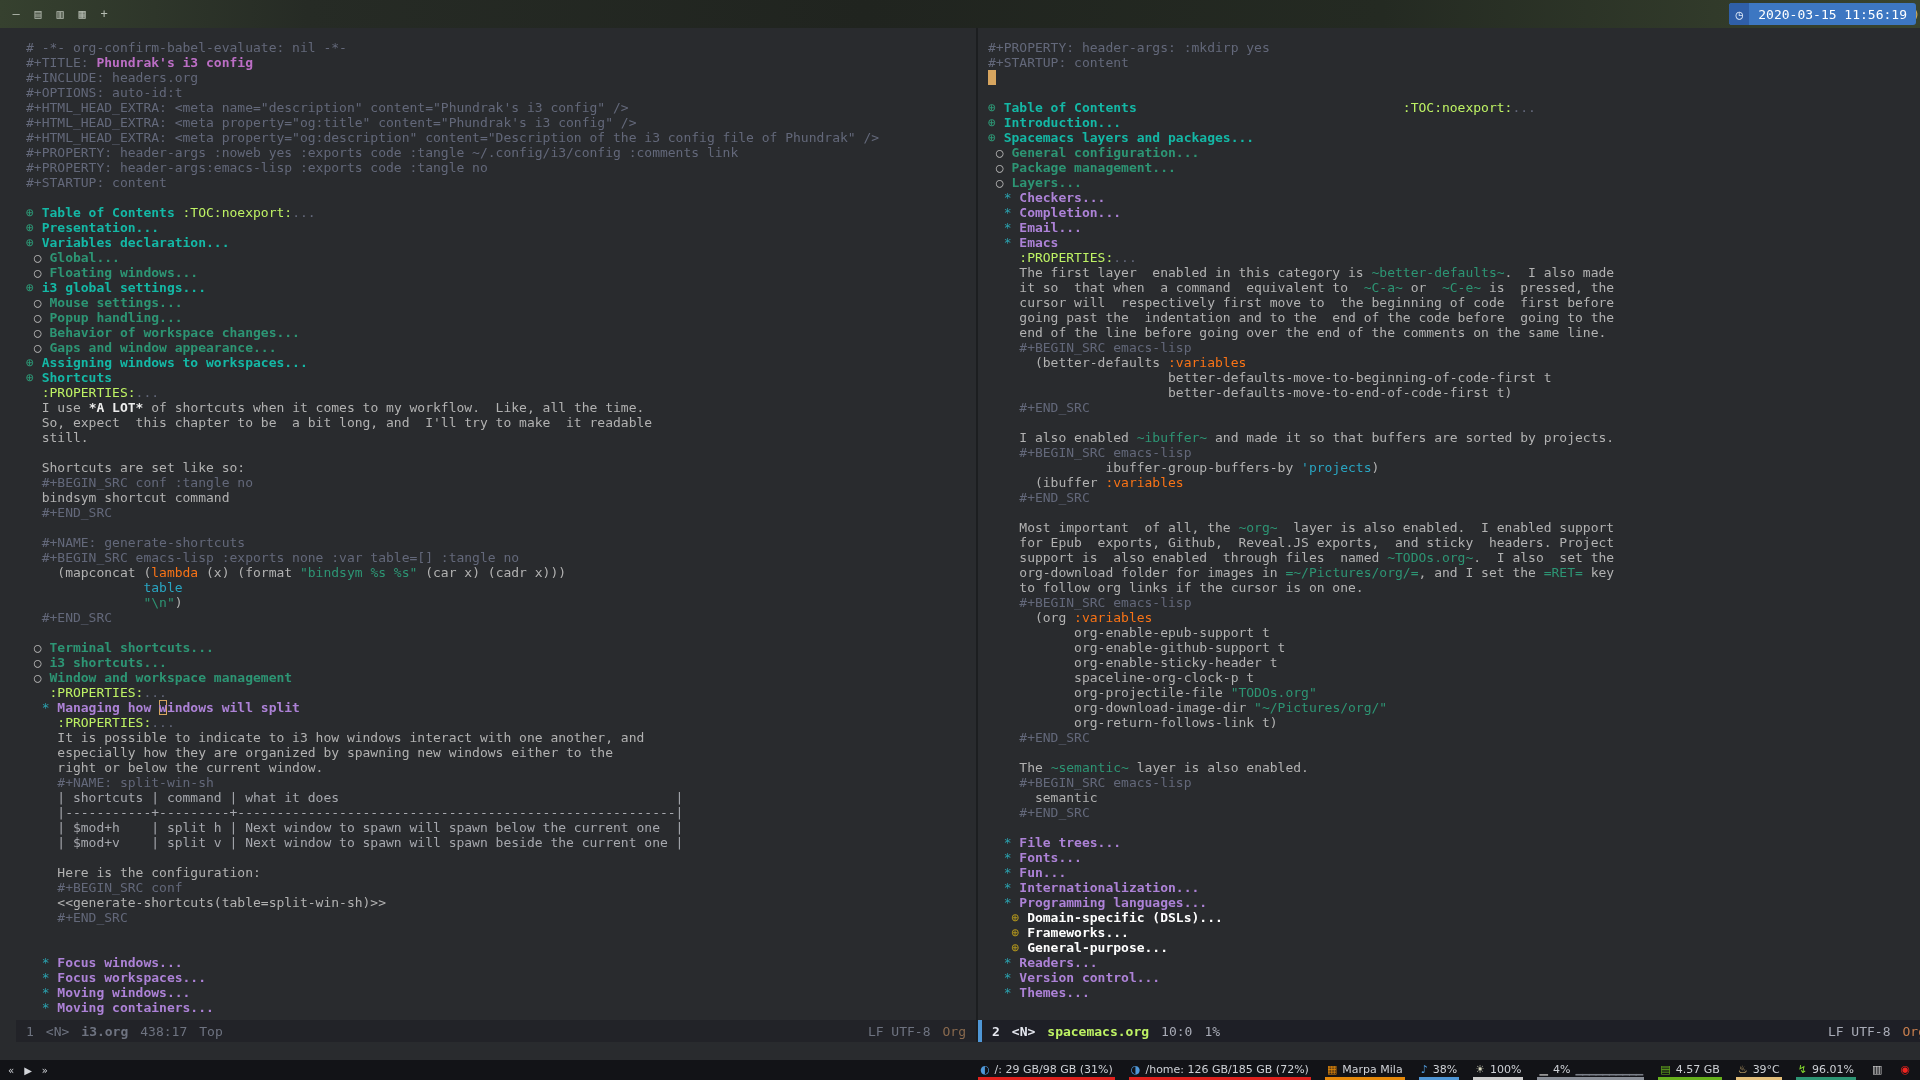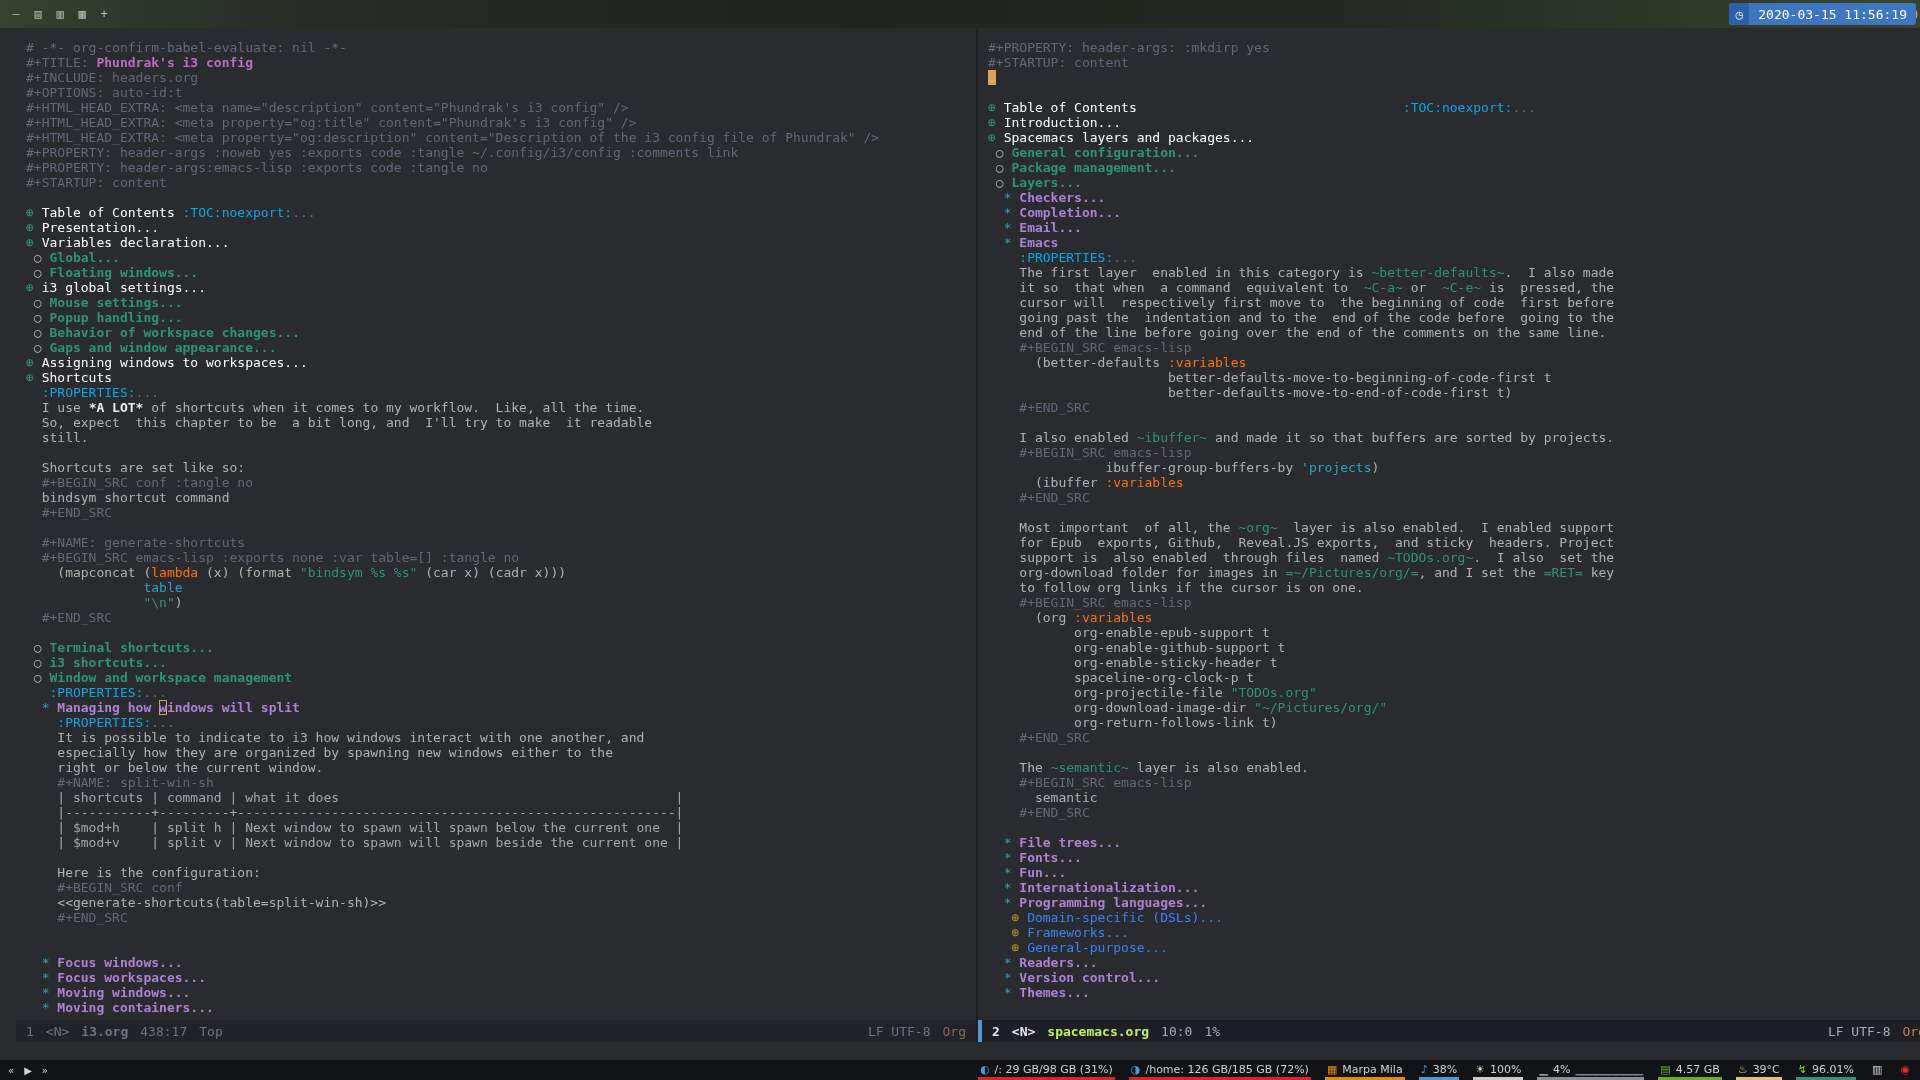--- a/index.html
+++ b/index.html
@@ -21,29 +21,29 @@
   .editor{position:absolute;top:28px;left:16px;width:1920px;height:1014px;display:flex}
   .ewin{width:960px;height:100%;display:flex;flex-direction:column;position:relative;background:#292b2e}
   .ewin.right{border-left:2px solid #1c1e20}
   .buffer{flex:1;overflow:hidden;padding:12px 0 0 10px;font-size:13px;line-height:15px;color:#b2b2b2}
   .line{white-space:pre;height:15px}
 
   
   .s-d{color:#b2b2b2}
   .s-m{color:#63687a}
   .s-ttl{color:#bc6ec5;font-weight:bold}
-  .s-h1{color:#ffffff;font-weight:normal}
+  .s-h1{color:#14b8a6;font-weight:bold}
   .s-h2{color:#2d9574;font-weight:bold}
   .s-h3{color:#ad82d7;font-weight:bold}
-  .s-h4{color:#3b82f6;font-weight:normal}
+  .s-h4{color:#ffffff;font-weight:bold}
   .s-b1{color:#2d9574}
   .s-b2{color:#b2b2b2}
   .s-b3{color:#2aa1ae}
   .s-b4{color:#b1951d}
-  .s-drw{color:#0ea5e9}
+  .s-drw{color:#bef264}
   .s-cod{color:#2d9574}
   .s-str{color:#2d9574}
   .s-kw{color:#f97316}
   .s-cy{color:#29a5c2}
   .s-bld{color:#ececec;font-weight:bold}
   .s-tbl{color:#a6a8ae}
   .s-cur{background:#d7a55f;color:#292b2e}
   .s-hcur{box-shadow:inset 0 0 0 1px #d7a55f;color:#ad82d7;font-weight:bold}
 
   

